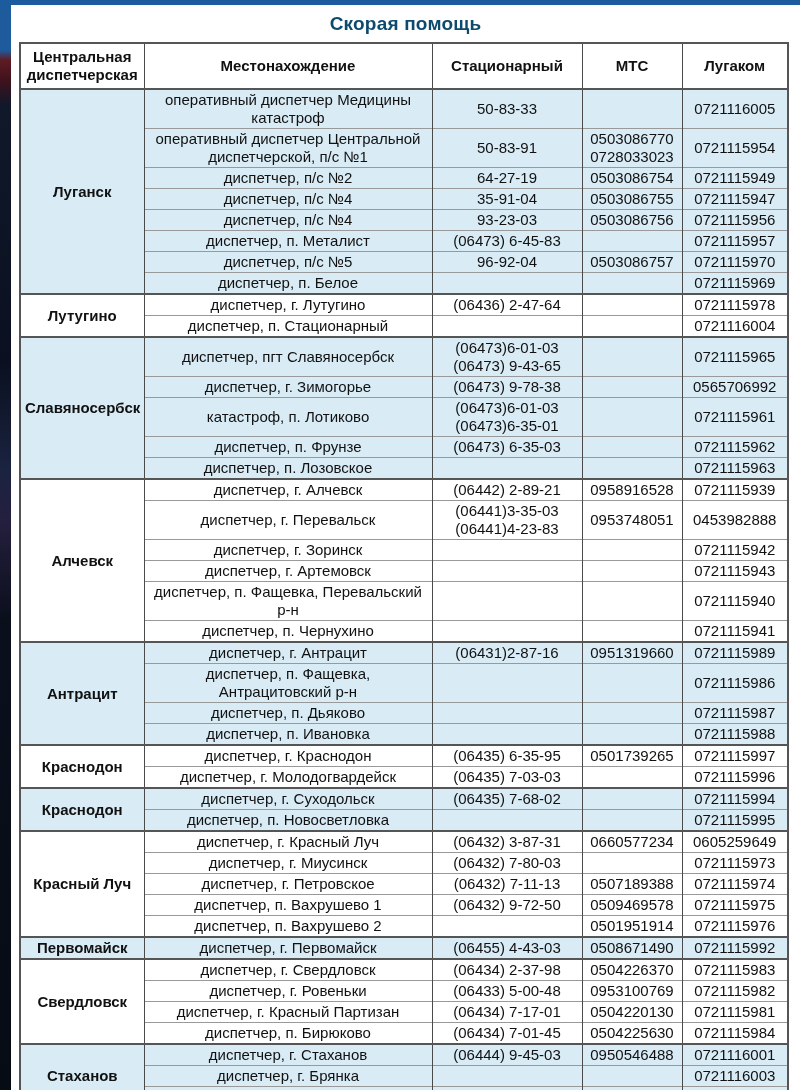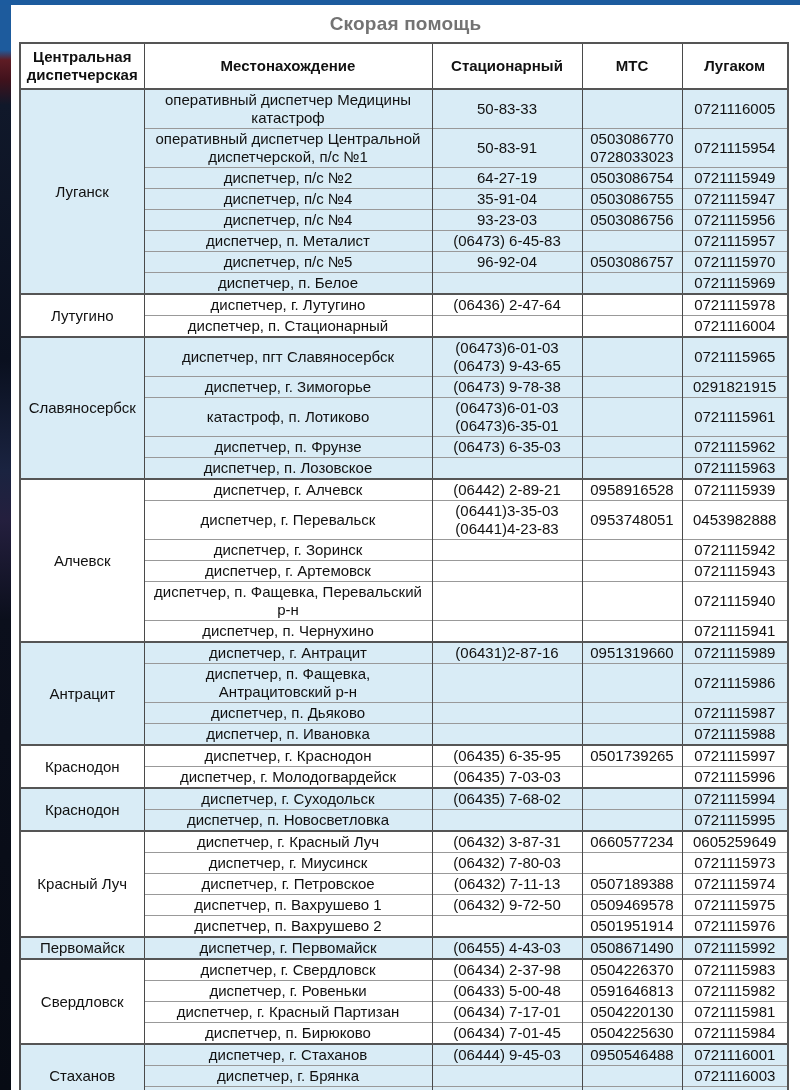--- a/index.html
+++ b/index.html
@@ -12,21 +12,21 @@
     background:linear-gradient(180deg,
       #1d5b9d 0px,#1d5b9d 50px,#5e1c24 60px,#40121c 80px,
       #10182a 105px,#0a101f 360px,#1a2340 470px,#241f3e 520px,
       #0b0f1c 620px,#070b14 100%);
   }
   .top-bar{
     position:absolute;top:0;left:0;width:800px;height:5px;background:#1c5b9e;
   }
   .content{margin-left:11px;padding-top:5px;}
   .title{
-    text-align:center;font-size:19px;font-weight:bold;color:#737373;
+    text-align:center;font-size:19px;font-weight:bold;color:#0c4a6e;
     padding:8px 0 7px 0;letter-spacing:.2px;
   }
   table.phones{
     border-collapse:collapse;table-layout:fixed;width:770px;margin-left:8px;
     border:2px solid #555;
   }
   col.c0{width:124px;} col.c1{width:288px;} col.c2{width:150px;}
   col.c3{width:100px;} col.c4{width:106px;}
   th{
     background:#ffffff;font-size:15px;font-weight:bold;color:#111;
@@ -34,21 +34,21 @@
     padding:4px 2px;line-height:18px;text-align:center;vertical-align:middle;
   }
   td{
     font-size:15px;line-height:18px;padding:1px 4px;text-align:center;
     vertical-align:middle;white-space:pre-line;
     border-left:1px solid #4a4a4a;border-right:1px solid #4a4a4a;
     border-top:1px solid #999;background:#ffffff;
   }
   tbody.grp{border-top:2px solid #555;border-bottom:2px solid #555;}
   tbody.shaded td{background:#d9ecf6;}
-  td.gcell{font-weight:normal;font-size:15px;}
+  td.gcell{font-weight:bold;font-size:15px;}
 </style>
 </head>
 <body>
 
 <div class="left-strip"></div>
 <div class="top-bar"></div>
 
 <div class="content">
   <div class="title">Скорая помощь</div>
 
@@ -142,21 +142,21 @@
           <td>диспетчер, пгт Славяносербск</td>
           <td>(06473)6-01-03
 (06473) 9-43-65</td>
           <td></td>
           <td>0721115965</td>
         </tr>
         <tr>
           <td>диспетчер, г. Зимогорье</td>
           <td>(06473) 9-78-38</td>
           <td></td>
-          <td>0291821915</td>
+          <td>0565706992</td>
         </tr>
         <tr>
           <td>катастроф, п. Лотиково</td>
           <td>(06473)6-01-03
 (06473)6-35-01</td>
           <td></td>
           <td>0721115961</td>
         </tr>
         <tr>
           <td>диспетчер, п. Фрунзе</td>
@@ -314,21 +314,21 @@
         <tr>
           <td rowspan="4" class="gcell">Свердловск</td>
           <td>диспетчер, г. Свердловск</td>
           <td>(06434) 2-37-98</td>
           <td>0504226370</td>
           <td>0721115983</td>
         </tr>
         <tr>
           <td>диспетчер, г. Ровеньки</td>
           <td>(06433) 5-00-48</td>
-          <td>0591646813</td>
+          <td>0953100769</td>
           <td>0721115982</td>
         </tr>
         <tr>
           <td>диспетчер, г. Красный Партизан</td>
           <td>(06434) 7-17-01</td>
           <td>0504220130</td>
           <td>0721115981</td>
         </tr>
         <tr>
           <td>диспетчер, п. Бирюково</td>

